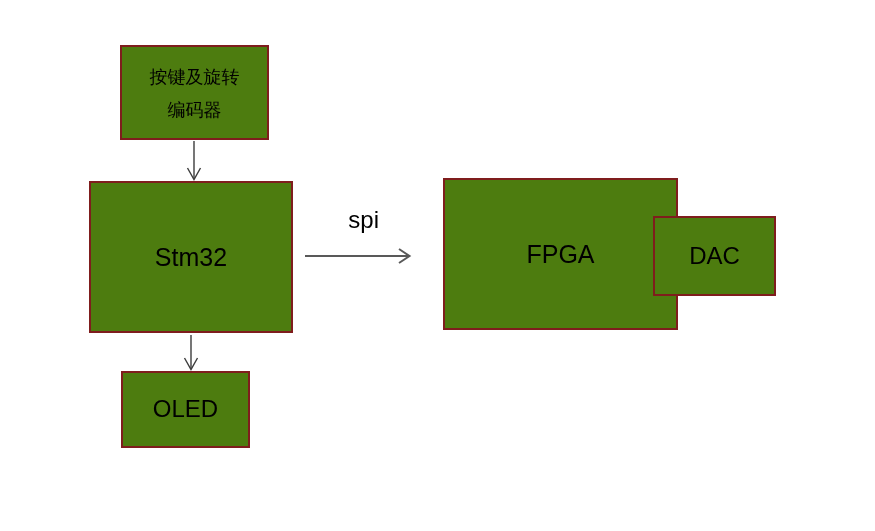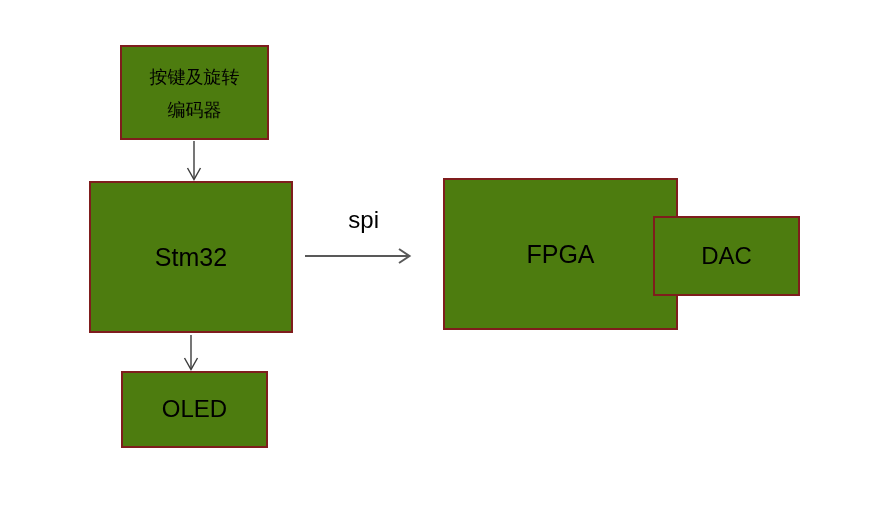--- a/index.html
+++ b/index.html
@@ -51,22 +51,22 @@
     left: 120px;
     top: 45px;
     width: 149px;
     height: 95px;
     font-family: "DejaVu Serif", "Liberation Serif", serif;
     font-size: 18px;
     line-height: 33px;
   }
   .node-stm32 { left: 89px;  top: 181px; width: 204px; height: 152px; }
   .node-fpga  { left: 411px; top: 178px; width: 235px; height: 152px; margin-left: 32px; }
-  .node-dac   { left: 653px; top: 216px; width: 147px; height: 80px;  font-size: 24px; }
-  .node-oled  { left: 121px; top: 371px; width: 147px; height: 77px;  font-size: 24px; }
+  .node-dac   { left: 653px; top: 216px; width: 123px; height: 80px;  font-size: 24px; }
+  .node-oled  { left: 121px; top: 371px; width: 129px; height: 77px;  font-size: 24px; }
   .edge-label-spi {
     position: absolute;
     left: 333px;
     top: 206px;
     width: 46px;
     text-align: right;
     font-size: 24px;
     color: #000000;
   }
 </style>

